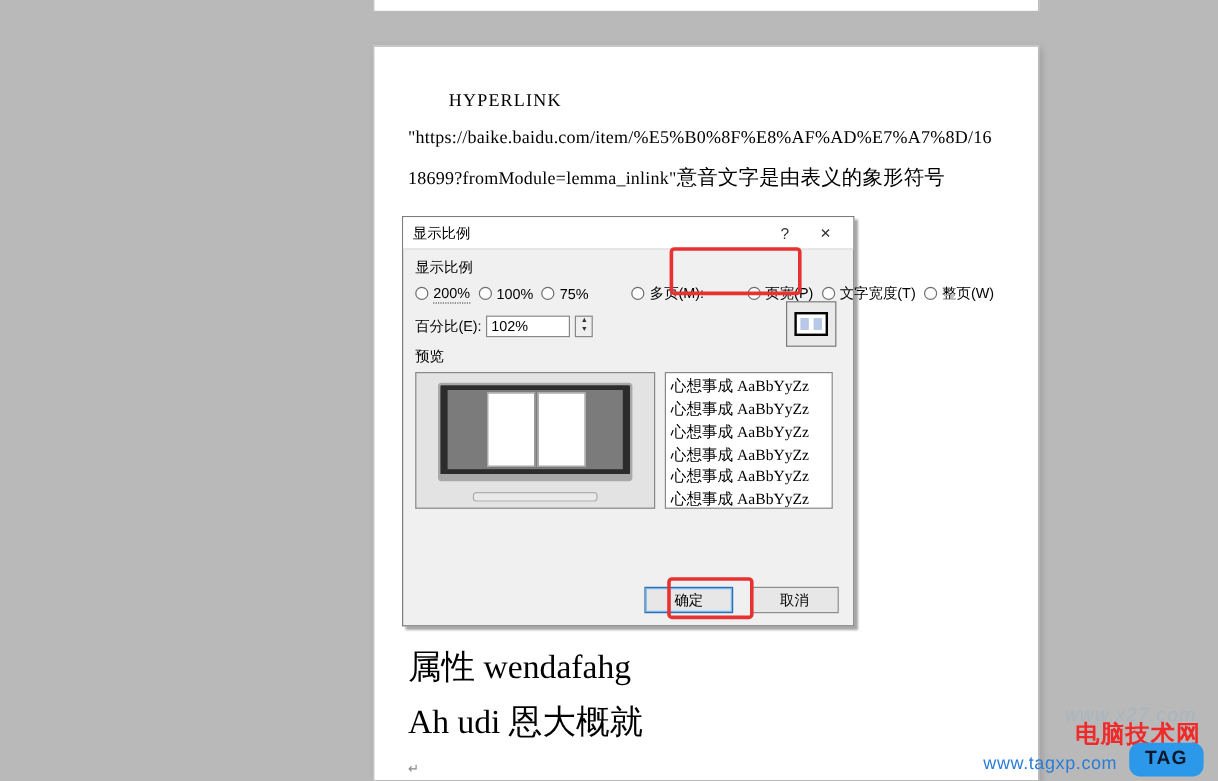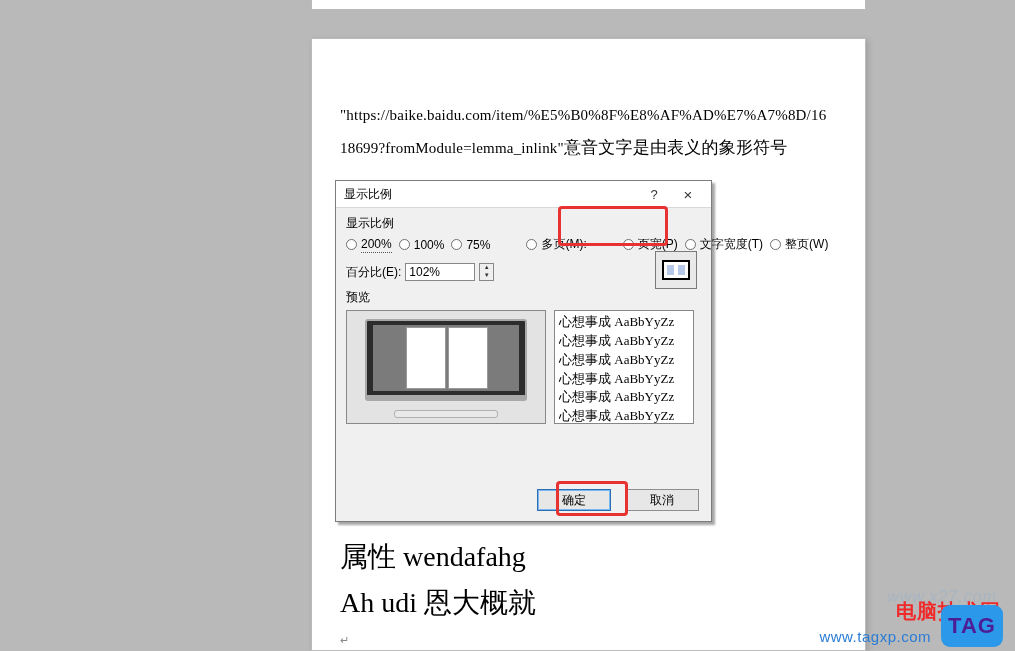--- a/index.html
+++ b/index.html
@@ -126,43 +126,43 @@
     font-weight:700; font-size:20px; color:#f02a2a;
     letter-spacing:1px;
     font-family:"Microsoft YaHei",sans-serif;
   }
   .brand-url {
     position:absolute; right:84px; bottom:6px;
     font-size:15px; color:#2b7cd6; letter-spacing:0.5px;
   }
   .tag-badge {
     position:absolute; right:12px; bottom:4px;
-    width:62px; height:42px; background:#2b98ea; border-radius:9px;
-    color:#4c1d95; font-weight:800; font-size:22px;
+    width:62px; height:28px; background:#2b98ea; border-radius:9px;
+    color:#0f172a; font-weight:800; font-size:16px;
     display:flex; align-items:center; justify-content:center;
     font-family:Arial,sans-serif; letter-spacing:1px;
   }
   .wm {
     position:absolute; right:18px; bottom:45px;
     color:rgba(120,170,220,0.25);
     font-size:16px; font-style:italic; letter-spacing:1px;
   }
 </style>
 </head>
 <body>
 
 <div class="page-gap"></div>
 
 <div class="behind-txt" style="top:358px; left:713px;">文字的三要素是：</div>
 <div class="behind-txt" style="top:400px; left:713px;">门语言，往往连</div>
 <div class="behind-txt" style="top:442px; left:713px;">合并同类型为四</div>
 
 <div class="doc-page">
   <div class="doc-hyper">
-    <br>
+    <span class="h1">HYPERLINK</span><br>
     <span>"https://baike.baidu.com/item/%E5%B0%8F%E8%AF%AD%E7%A7%8D/16</span><br>
     <span>18699?fromModule=lemma_inlink"</span><span class="doc-cntext">意音文字是由表义的象形符号</span>
   </div>
   <div class="doc-cntext" style="opacity:0;">和表音的声音组成的文字，汉字是由表形文字进化成的意音</div>
 
   <div style="height:330px"></div>
 
   <div class="bigtxt">属性 wendafahg</div>
   <div class="bigtxt">Ah udi 恩大概就</div>
   <span class="para-mark">↵</span>

